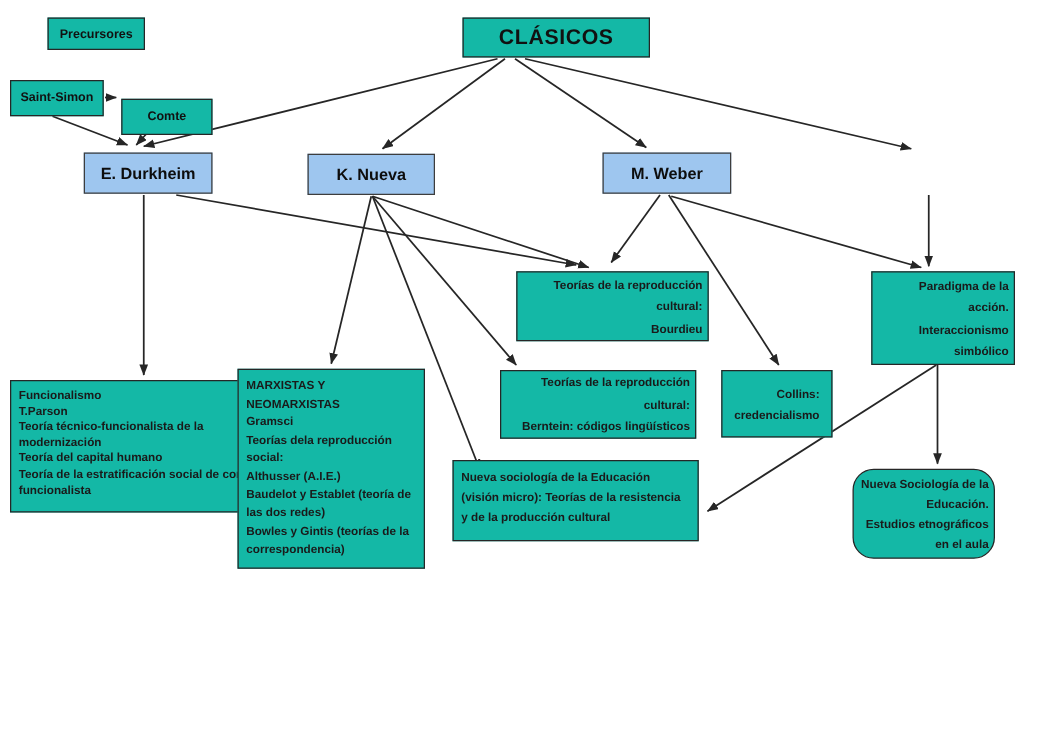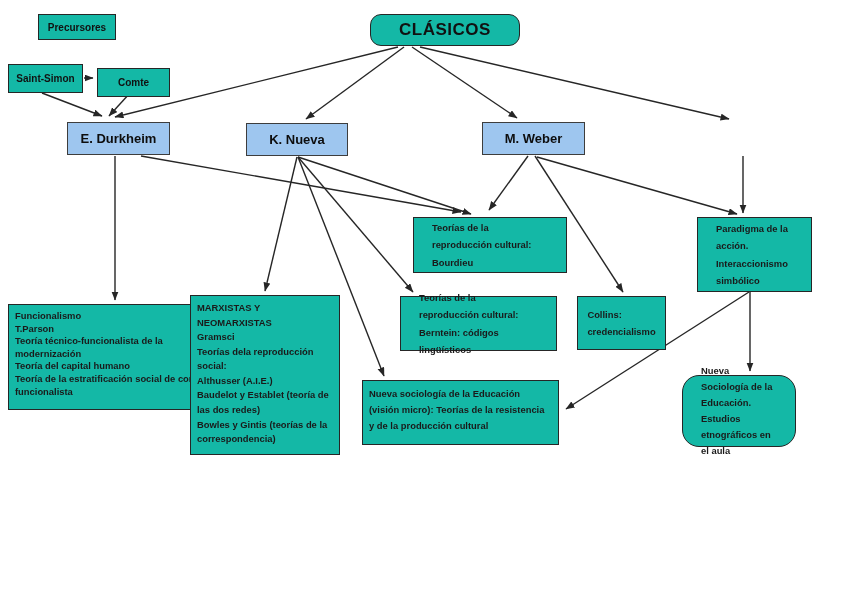--- a/index.html
+++ b/index.html
@@ -17,21 +17,21 @@
     background:#9ec6ef;border:1.6px solid #3d3d3d;
     font-weight:700;font-size:13px;text-align:center;color:#0d0d0d;
   }
   .headbox{font-weight:700;font-size:10px;text-align:center;}
   .titlebox{font-weight:700;font-size:17px;text-align:center;letter-spacing:.5px;}
   .textbox{
     align-items:flex-start;justify-content:flex-start;
     font-weight:700;font-size:9.4px;line-height:1.34;text-align:left;
     padding:5px 6px;color:#1a1a1a;
   }
-  .textbox.center{align-items:center;justify-content:center;text-align:left;padding:3px 18px;}
+  .textbox.center{align-items:center;justify-content:center;text-align:right;padding:3px 4px;}
   .lh-loose{line-height:1.55;}
   .lh-air{line-height:1.85;}
   .lh-mid{line-height:1.7;}
 </style>
 </head>
 <body>
 
 <div class="stage">
 
   <svg class="edges" viewBox="0 0 848 599" xmlns="http://www.w3.org/2000/svg">
@@ -60,23 +60,23 @@
       <line x1="743" y1="156" x2="743" y2="213" marker-end="url(#ah)"></line>
       <line x1="750" y1="292" x2="750" y2="371" marker-end="url(#ah)"></line>
       <line x1="749" y1="292" x2="566" y2="409" marker-end="url(#ah)"></line>
     </g>
   </svg>
 
   <div class="box headbox" style="left:38px;top:14px;width:78px;height:26px;">Precursores</div>
 
   <div class="box headbox" style="left:8px;top:64px;width:75px;height:29px;">Saint-Simon</div>
 
-  <div class="box headbox" style="left:97px;top:68px;width:73px;height:29px;">Comte</div>
+  <div class="box headbox" style="left:97px;top:79px;width:73px;height:29px;">Comte</div>
 
-  <div class="box titlebox" style="left:370px;top:14px;width:150px;height:32px;border-radius:11px;">CLÁSICOS</div>
+  <div class="box titlebox" style="left:370px;top:14px;width:150px;height:32px;">CLÁSICOS</div>
 
   <div class="box bluebox" style="left:67px;top:122px;width:103px;height:33px;">E. Durkheim</div>
 
   <div class="box bluebox" style="left:246px;top:123px;width:102px;height:33px;">K. Nueva</div>
 
   <div class="box bluebox" style="left:482px;top:122px;width:103px;height:33px;">M. Weber</div>
 
 
   <div class="box textbox" style="left:8px;top:304px;width:202px;height:106px;">Funcionalismo
 T.Parson
@@ -96,18 +96,18 @@
 
   <div class="box textbox center lh-air" style="left:400px;top:296px;width:157px;height:55px;">Teorías de la reproducción cultural:
 Berntein: códigos lingüísticos</div>
 
   <div class="box textbox center lh-air" style="left:577px;top:296px;width:89px;height:54px;">Collins:
 credencialismo</div>
 
   <div class="box textbox center lh-air" style="left:697px;top:217px;width:115px;height:75px;">Paradigma de la acción.
 Interaccionismo simbólico</div>
 
-  <div class="box textbox lh-mid" style="left:362px;top:380px;width:197px;height:65px;">Nueva sociología de la Educación (visión micro): Teorías de la resistencia y de la producción cultural</div>
+  <div class="box textbox lh-mid" style="left:362px;top:368px;width:197px;height:65px;">Nueva sociología de la Educación (visión micro): Teorías de la resistencia y de la producción cultural</div>
 
   <div class="box textbox center lh-mid" style="left:682px;top:375px;width:114px;height:72px;border-radius:17px;">Nueva Sociología de la Educación.
 Estudios etnográficos en el aula</div>
 
 </div>
 
 </body></html>

